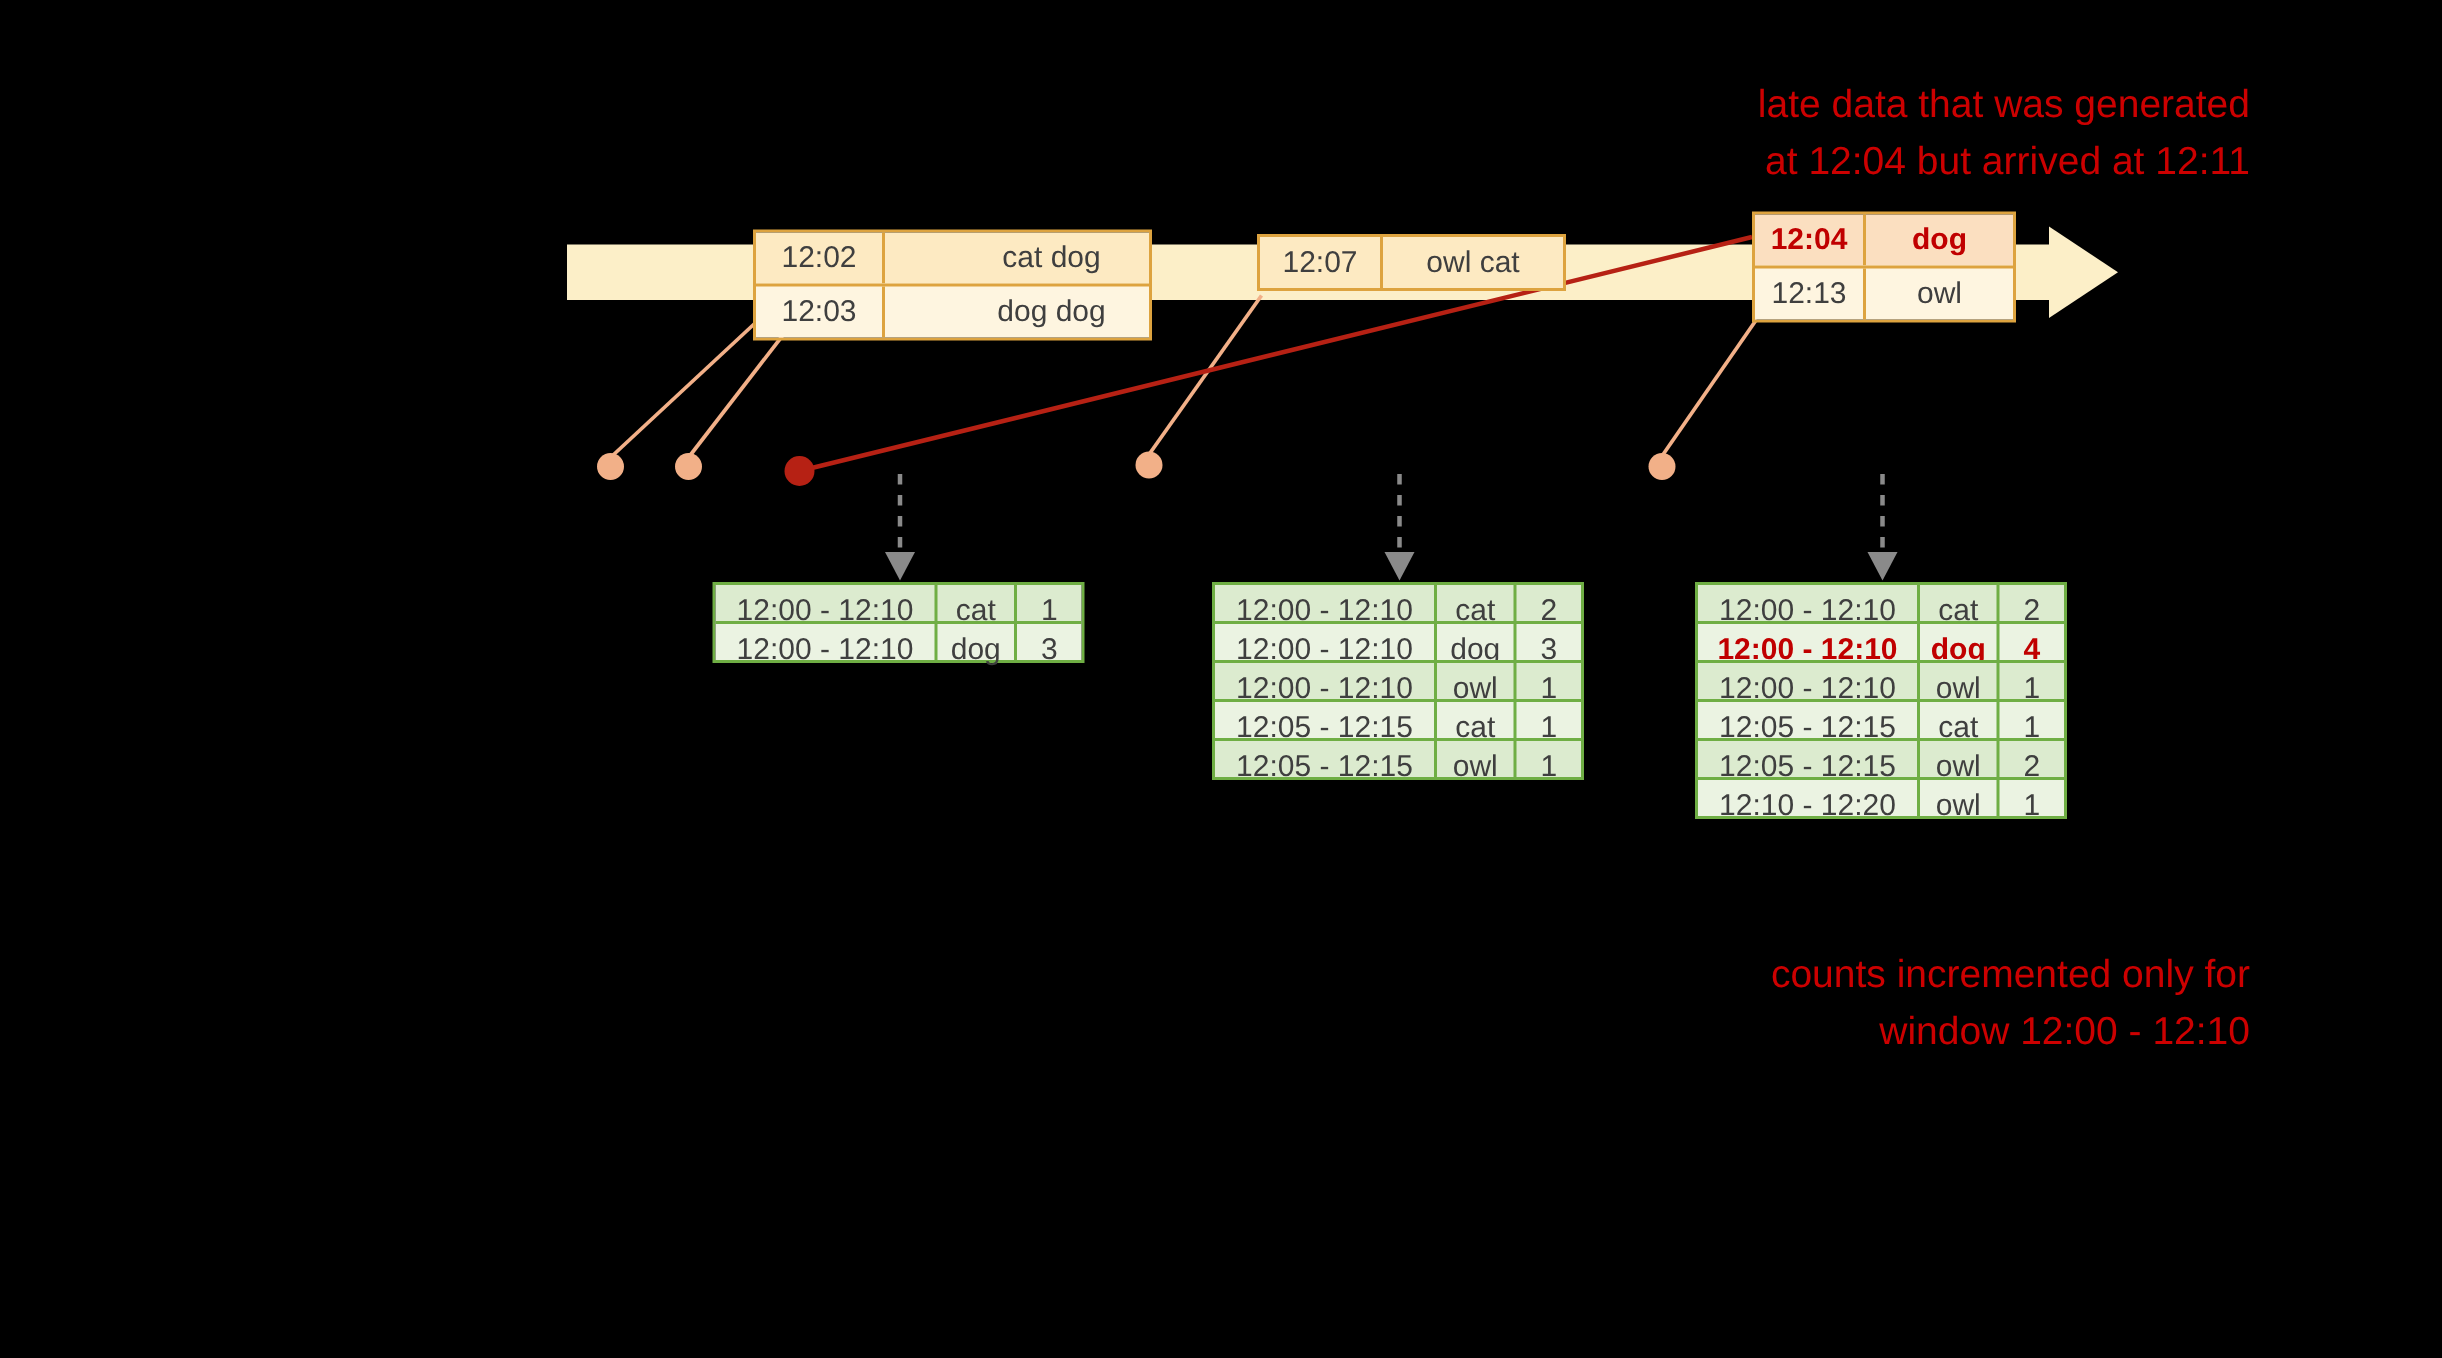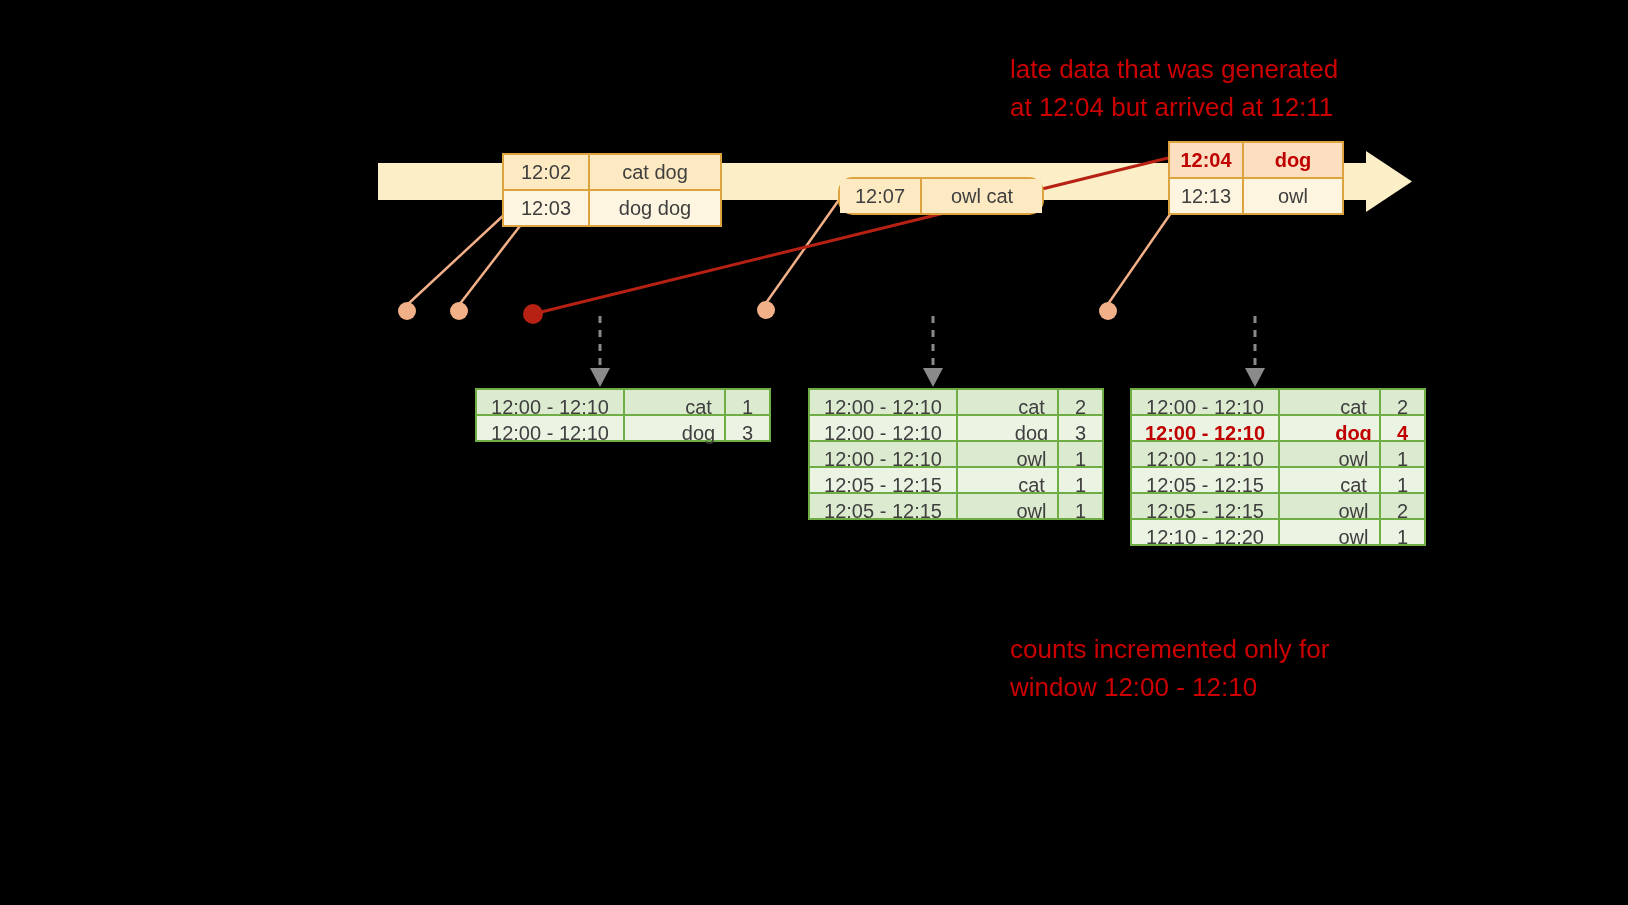--- a/index.html
+++ b/index.html
@@ -26,62 +26,62 @@
     font-family:"Liberation Sans", sans-serif;
     position:relative;
     overflow:hidden;
   }
   .overlay{position:absolute;left:0;top:0;}
 
   
   .annotation{
     position:absolute;
     width:490px;
-    text-align:left;
+    text-align:right;
     color:var(--annotation-red);
     font-size:26px;
     line-height:38px;
   }
 
   
   .event-table{
     position:absolute;
     border:2px solid var(--event-border);
     display:flex;flex-direction:column;
     color:var(--table-text);
     font-size:20px;
   }
   .erow{display:flex;}
   .erow + .erow{border-top:2px solid var(--event-border);}
   .erow:nth-child(odd){background:var(--event-row-odd);}
   .erow:nth-child(even){background:var(--event-row-even);}
   .erow.late{background:var(--late-row-fill);color:var(--late-text);font-weight:bold;}
   .ecell{height:34px;line-height:34px;text-align:center;}
   .ecell.time{border-right:2px solid var(--event-border);}
-  .et1 .ecell.time{width:84px;} .et1 .ecell.words{width:130px;}
+  .et1 .ecell.time{width:84px;} .et1 .ecell.words{width:130px;padding-left:46px;}
   .et2 .ecell.time{width:80px;} .et2 .ecell.words{width:120px;}
   .et3 .ecell.time{width:72px;} .et3 .ecell.words{width:98px;}
 
   
   .result-table{
     position:absolute;
     border:2px solid var(--result-border);
     display:flex;flex-direction:column;
     color:var(--table-text);
     font-size:20px;
   }
   .rrow{display:flex;}
   .rrow + .rrow{border-top:2px solid var(--result-border);}
   .rrow:nth-child(odd){background:var(--result-row-odd);}
   .rrow:nth-child(even){background:var(--result-row-even);}
   .rrow.late{color:var(--late-text);font-weight:bold;}
   .rcell{height:24px;line-height:35px;text-align:center;}
   .rcell:not(:last-child){border-right:2px solid var(--result-border);}
   .rcell.window{width:146px;}
-  .rcell.word{width:51px;padding-left:48px;}
+  .rcell.word{width:51px;}
   .rcell.count{width:43px;}
 
   
   .tl{fill:var(--timeline-fill);}
   .connector-line{stroke:var(--connector);stroke-width:2.5px;}
   .connector-dot{fill:var(--connector);}
   .late-line{stroke:var(--late-accent);stroke-width:3px;}
   .late-dot{fill:var(--late-accent);}
   .trigger-line{stroke:var(--trigger-arrow);stroke-width:3px;stroke-dasharray:7 7;}
   .trigger-head{fill:var(--trigger-arrow);}
@@ -124,21 +124,21 @@
   <div class="erow">
     <div class="ecell time">12:02</div>
     <div class="ecell words">cat dog</div>
   </div>
   <div class="erow">
     <div class="ecell time">12:03</div>
     <div class="ecell words">dog dog</div>
   </div>
 </div>
 
-<div class="event-table et2" style="left:838px;top:177px;border-radius:15px;">
+<div class="event-table et2" style="left:838px;top:156px;">
   <div class="erow">
     <div class="ecell time">12:07</div>
     <div class="ecell words">owl cat</div>
   </div>
 </div>
 
 <div class="event-table et3" style="left:1168px;top:141px;">
   <div class="erow late">
     <div class="ecell time">12:04</div>
     <div class="ecell words">dog</div>

